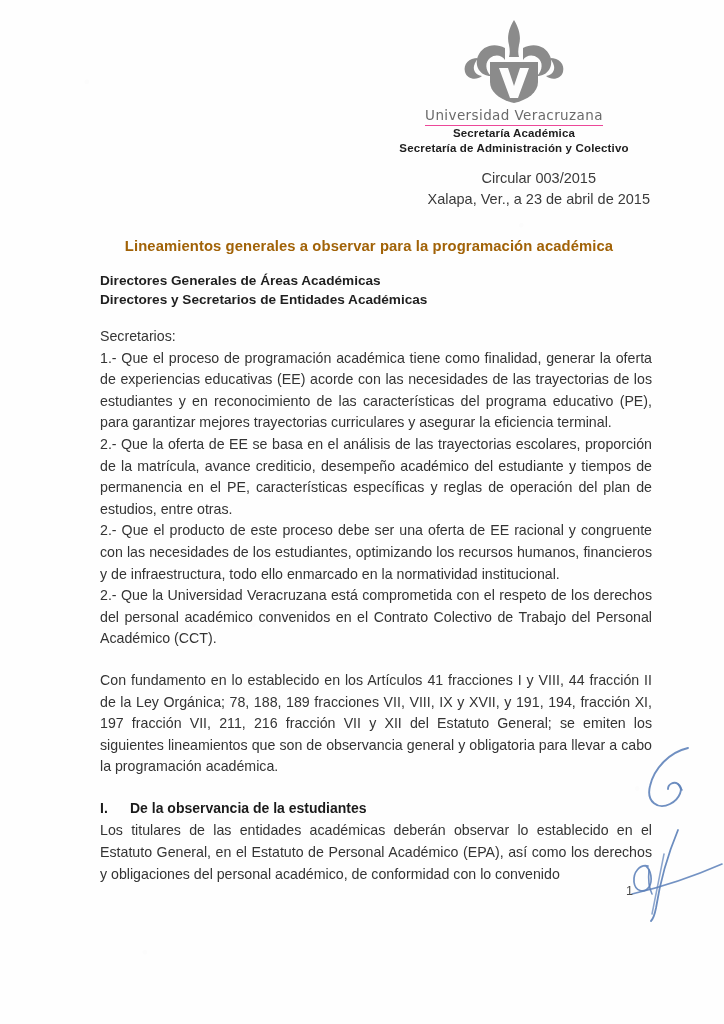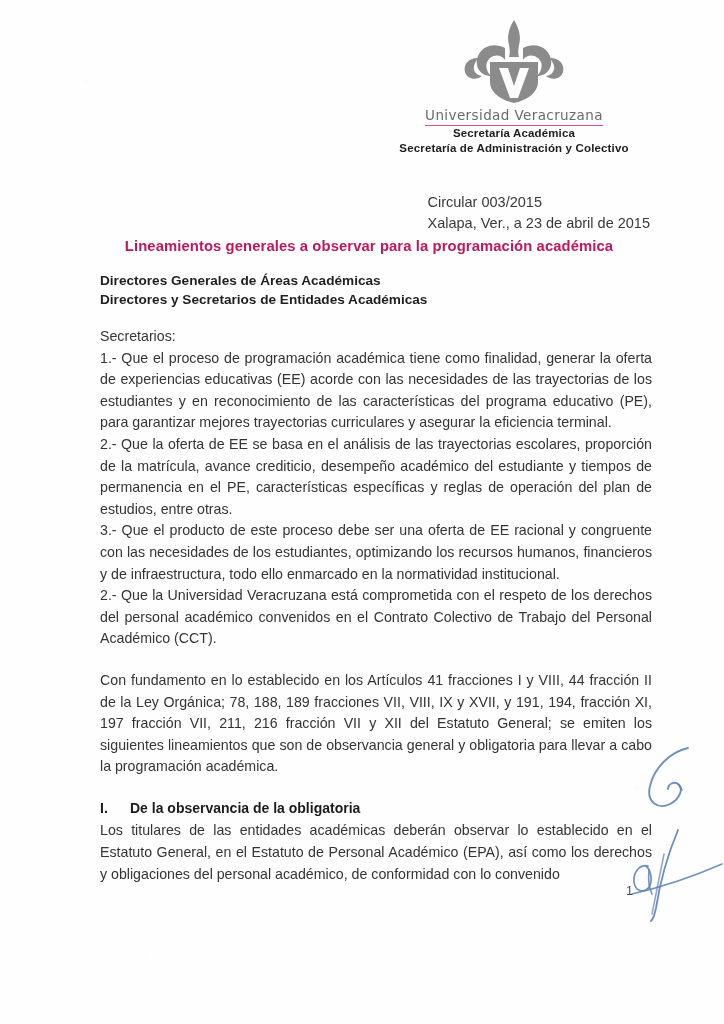--- a/index.html
+++ b/index.html
@@ -67,40 +67,40 @@
     font-size: 11.5px;
     color: #1d1d1d;
     line-height: 15px;
     letter-spacing: .15px;
   }
   .sec-line.first { }
 
   
   .circular-block {
     position: absolute;
-    top: 192px;
+    top: 168px;
     right: 74px;
-    text-align: left;
+    text-align: center;
     font-size: 14.5px;
     line-height: 21px;
     color: #3a3a3a;
   }
 
   
   .doc-title {
     position: absolute;
     top: 238px;
     left: 0;
     width: 720px;
     text-align: center;
     padding-left: 18px;
     box-sizing: border-box;
     font-weight: bold;
     font-size: 14.8px;
-    color: #be185d;
+    color: #a16207;
     letter-spacing: .1px;
   }
 
   
   .body-col {
     position: absolute;
     left: 100px;
     top: 272px;
     width: 552px;
     font-size: 14.2px;
@@ -205,32 +205,32 @@
       <div>Directores Generales de Áreas Académicas</div>
       <div>Directores y Secretarios de Entidades Académicas</div>
     </div>
 
     <p class="para loose">Secretarios:</p>
 
     <p class="para">1.- Que el proceso de programación académica tiene como finalidad, generar la oferta de experiencias educativas (EE) acorde con las necesidades de las trayectorias de los estudiantes y en reconocimiento de las características del programa educativo (PE),  para garantizar mejores trayectorias curriculares y asegurar la eficiencia terminal.</p>
 
     <p class="para">2.- Que la oferta de EE se basa en el análisis de las trayectorias escolares, proporción de la matrícula, avance crediticio, desempeño académico del estudiante y tiempos de permanencia en el PE, características específicas y reglas de operación del plan de estudios, entre otras.</p>
 
-    <p class="para">3.- Que el producto de este proceso debe ser una oferta de EE racional y congruente con las necesidades de los estudiantes, optimizando los recursos humanos, financieros y de infraestructura, todo ello enmarcado en la normatividad institucional.</p>
+    <p class="para">2.- Que el producto de este proceso debe ser una oferta de EE racional y congruente con las necesidades de los estudiantes, optimizando los recursos humanos, financieros y de infraestructura, todo ello enmarcado en la normatividad institucional.</p>
 
     <p class="para">2.- Que la Universidad Veracruzana está comprometida con el respeto de los derechos del personal académico convenidos en el Contrato Colectivo de Trabajo del Personal Académico (CCT).</p>
 
     <div class="gap-md"></div>
 
     <p class="para">Con fundamento en lo establecido en los Artículos 41 fracciones I y VIII, 44 fracción II de la Ley Orgánica; 78, 188, 189 fracciones VII, VIII, IX y XVII, y 191, 194, fracción XI, 197 fracción VII, 211, 216 fracción VII y XII del Estatuto General; se emiten los siguientes lineamientos que son de observancia general y obligatoria para llevar a cabo la programación académica.</p>
 
     <div class="gap-md"></div>
 
     <div class="section-head">
-      <span class="numeral">I.</span><span>De la observancia de la obligatoria</span>
+      <span class="numeral">I.</span><span>De la observancia de la estudiantes</span>
     </div>
 
     <p class="para">Los titulares de las entidades académicas deberán observar lo establecido en el Estatuto General, en el Estatuto de Personal Académico (EPA), así como los derechos y obligaciones del personal académico, de conformidad con lo convenido</p>
   </div>
 
   <svg class="signature" viewBox="0 0 106 180">
     <g fill="none" stroke="#5b7fb8" stroke-linecap="round" stroke-linejoin="round">
 
       <path d="M70 6 C52 10 36 26 32 44 C28 60 40 68 52 62 C62 57 66 46 60 42 C56 39 50 42 50 47" stroke-width="1.9" opacity="0.88"></path>
       <path d="M60 42 L64 48" stroke-width="1.6" opacity="0.8"></path>

